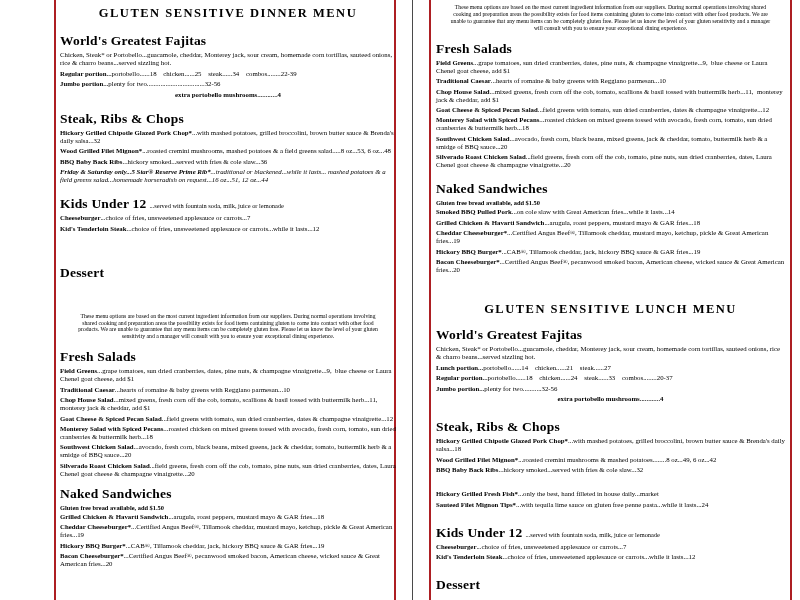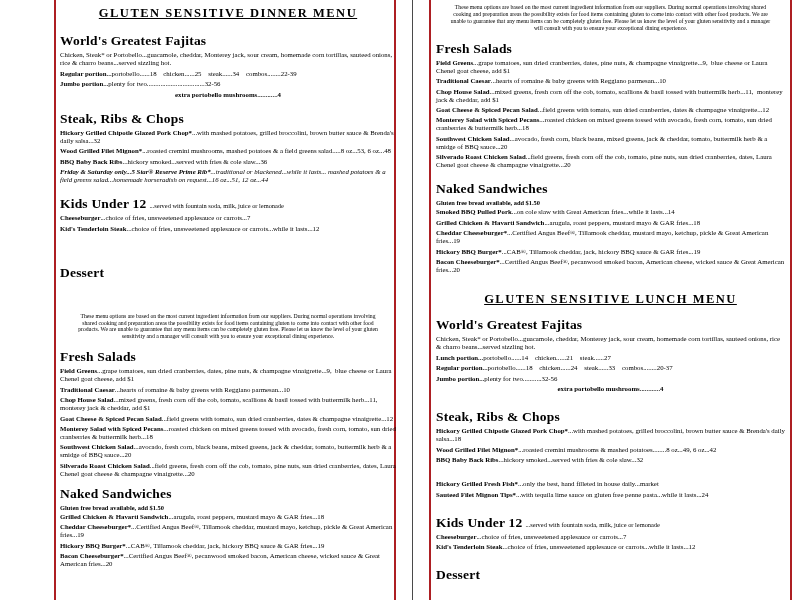--- a/index.html
+++ b/index.html
@@ -19,23 +19,23 @@
   .page1 .rule.left  { left: 54px; }
   .page1 .rule.right { left: 394px; }
   .page2 .rule.left  { left: 16px; }
   .page2 .rule.right { right: 8px; }
   .content { position: absolute; top: 0; bottom: 0; }
   .page1 .content { left: 60px; right: 16px; padding-top: 4px; }
   .page2 .content { left: 23px; right: 15px; padding-top: 2px; }
 
   header.menu-title {
     font-size: 12.5px; font-weight: bold; letter-spacing: 1.5px;
-    text-align: center; margin: 2px 0 12px; text-decoration: underline;
+    text-align: center; margin: 2px 0 12px;
   }
-  .page2 header.menu-title { margin-top: 18px; margin-bottom: 10px; }
+  .page2 header.menu-title { margin-top: 28px; margin-bottom: 10px; }
 
   section { margin-bottom: 12px; }
   .page1 section:nth-of-type(3),
   .page1 section:nth-of-type(4) { margin-bottom: 32px; }
   .page1 section:nth-of-type(5) { margin-bottom: 8px; }
   .page2 section:nth-of-type(n+3) { margin-bottom: 16px; }
 
   .section-heading { font-size: 13.5px; font-weight: bold; letter-spacing: .2px; margin: 0 0 2px; }
   .heading-suffix { font-size: 6.4px; font-weight: normal; letter-spacing: 0; margin-left: 3px; }
   .section-sub { font-size: 6.4px; font-weight: bold; margin: 0 0 2px; }

